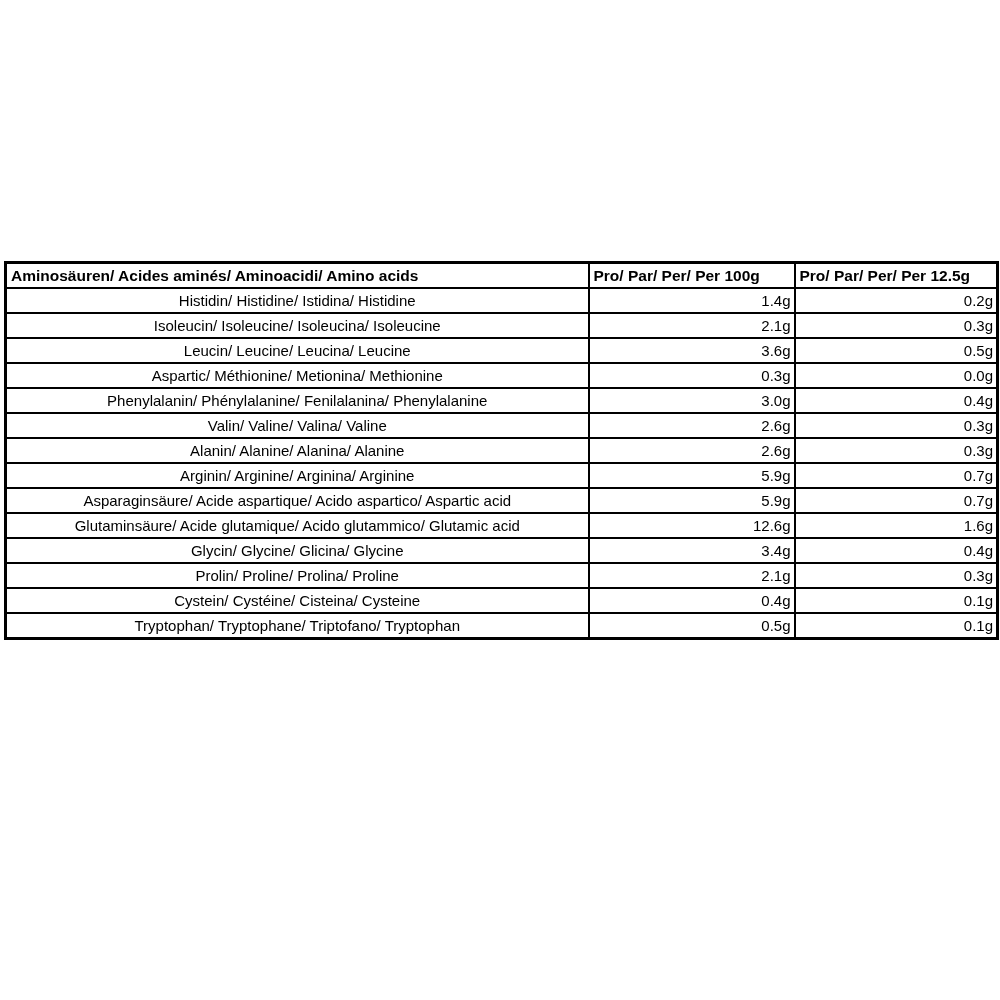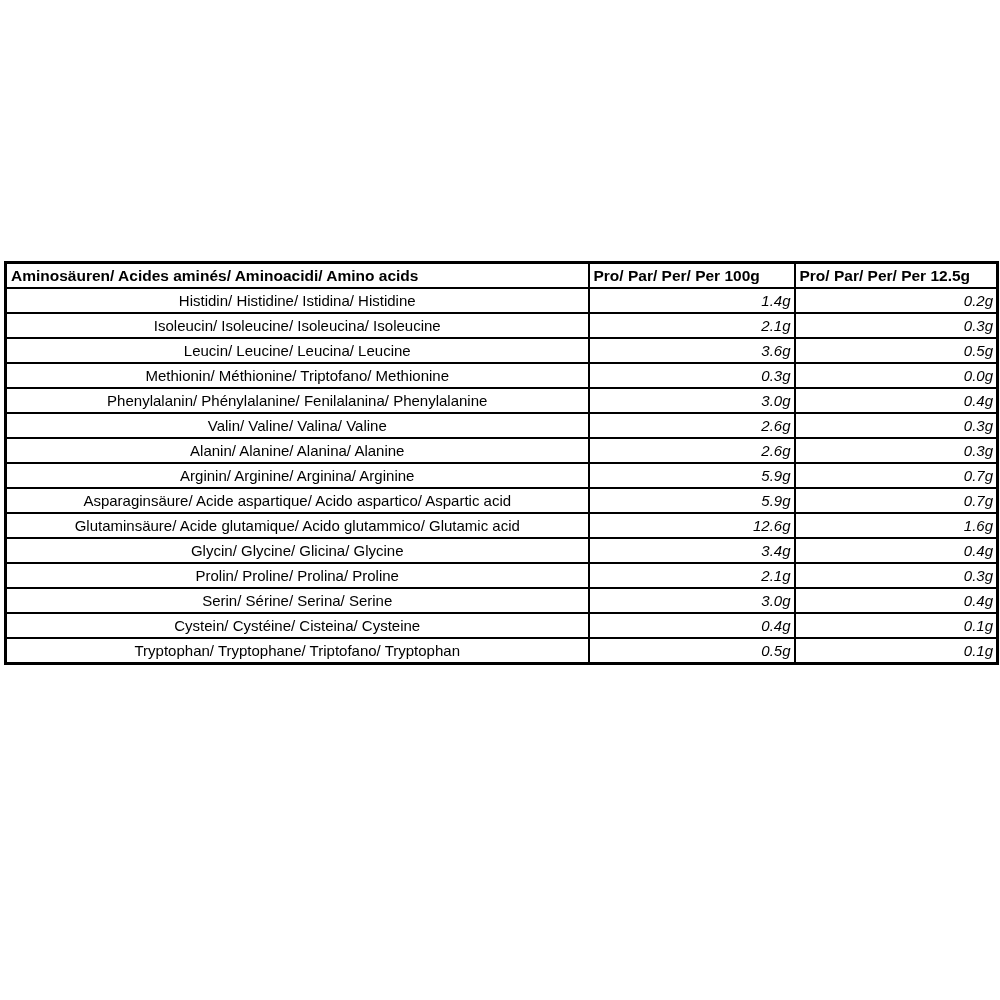--- a/index.html
+++ b/index.html
@@ -41,21 +41,20 @@
     text-align: left;
     font-weight: bold;
     font-size: 15.5px;
   }
   table.amino td.name-cell {
     text-align: center;
   }
   table.amino td.val-cell {
     text-align: right;
     padding-right: 3px;
-    font-style: italic;
   }
   col.c1 { width: 583px; }
   col.c2 { width: 206px; }
   col.c3 { width: 203px; }
 </style>
 </head>
 <body>
 
 <div class="page">
   <table class="amino">
@@ -81,21 +80,21 @@
         <td class="name-cell">Isoleucin/ Isoleucine/ Isoleucina/ Isoleucine</td>
         <td class="val-cell">2.1g</td>
         <td class="val-cell">0.3g</td>
       </tr>
       <tr>
         <td class="name-cell">Leucin/ Leucine/ Leucina/ Leucine</td>
         <td class="val-cell">3.6g</td>
         <td class="val-cell">0.5g</td>
       </tr>
       <tr>
-        <td class="name-cell">Methionin/ Méthionine/ Triptofano/ Methionine</td>
+        <td class="name-cell">Aspartic/ Méthionine/ Metionina/ Methionine</td>
         <td class="val-cell">0.3g</td>
         <td class="val-cell">0.0g</td>
       </tr>
       <tr>
         <td class="name-cell">Phenylalanin/ Phénylalanine/ Fenilalanina/ Phenylalanine</td>
         <td class="val-cell">3.0g</td>
         <td class="val-cell">0.4g</td>
       </tr>
       <tr>
         <td class="name-cell">Valin/ Valine/ Valina/ Valine</td>
@@ -126,25 +125,20 @@
         <td class="name-cell">Glycin/ Glycine/ Glicina/ Glycine</td>
         <td class="val-cell">3.4g</td>
         <td class="val-cell">0.4g</td>
       </tr>
       <tr>
         <td class="name-cell">Prolin/ Proline/ Prolina/ Proline</td>
         <td class="val-cell">2.1g</td>
         <td class="val-cell">0.3g</td>
       </tr>
       <tr>
-        <td class="name-cell">Serin/ Sérine/ Serina/ Serine</td>
-        <td class="val-cell">3.0g</td>
-        <td class="val-cell">0.4g</td>
-      </tr>
-      <tr>
         <td class="name-cell">Cystein/ Cystéine/ Cisteina/ Cysteine</td>
         <td class="val-cell">0.4g</td>
         <td class="val-cell">0.1g</td>
       </tr>
       <tr>
         <td class="name-cell">Tryptophan/ Tryptophane/ Triptofano/ Tryptophan</td>
         <td class="val-cell">0.5g</td>
         <td class="val-cell">0.1g</td>
       </tr>
     </tbody>

